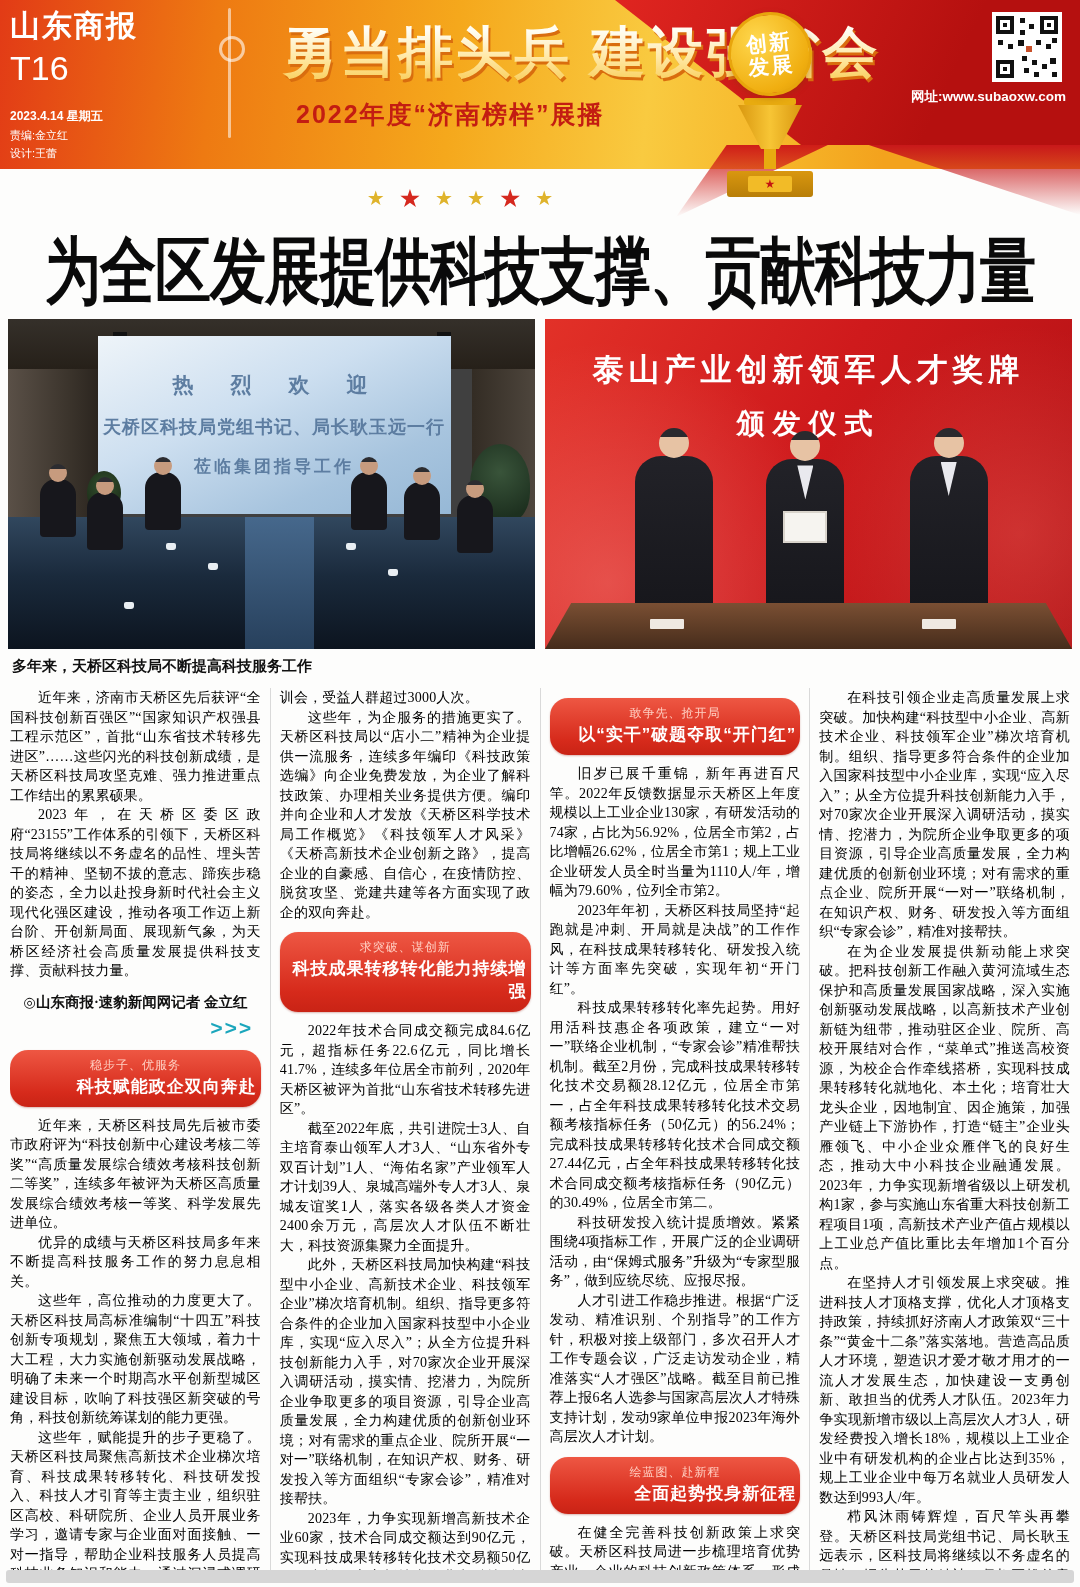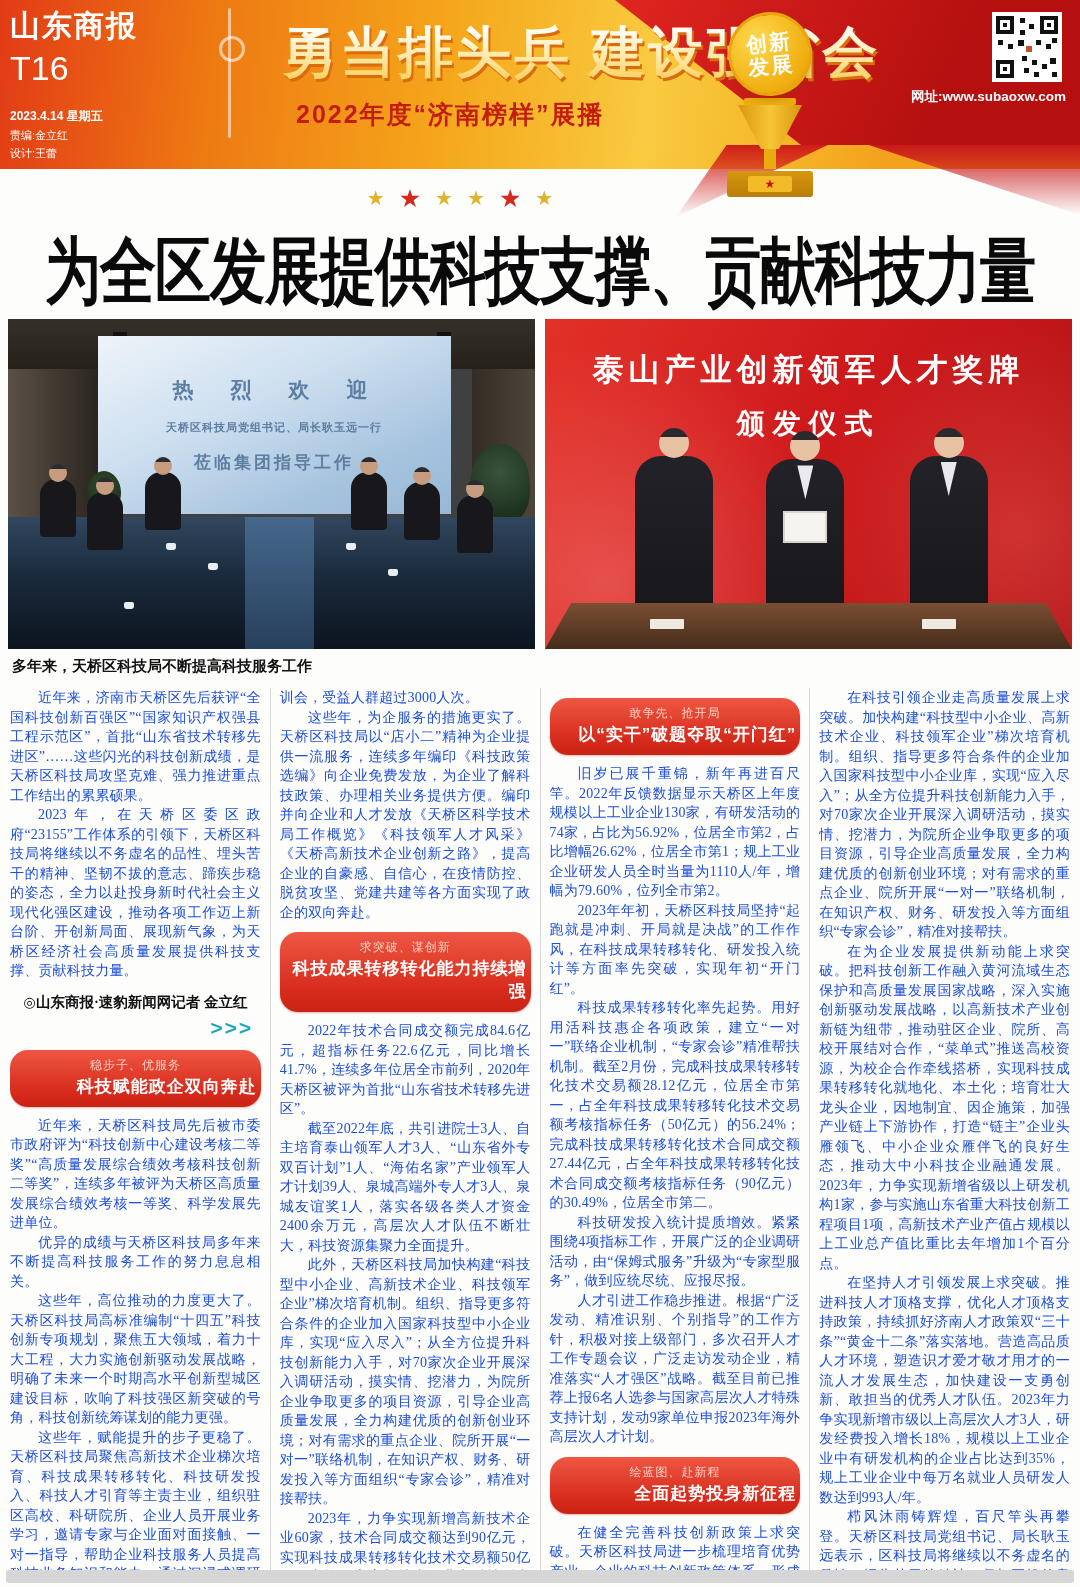--- a/index.html
+++ b/index.html
@@ -69,21 +69,21 @@
 
   
   .pl-ceiling { position:absolute; top:0; left:0; right:0; height:15%; background:linear-gradient(#35302a,#262019); }
   .pl-speaker { position:absolute; top:4%; width:14px; height:22px; background:#111; }
   .pl-wall-l { position:absolute; top:0; left:0; width:17%; height:70%; background:linear-gradient(90deg,#5a5047,#3a332b 70%,#2b251f); }
   .pl-wall-r { position:absolute; top:0; right:0; width:12%; height:70%; background:linear-gradient(270deg,#4e463d,#332c24); }
   .pl-screen { position:absolute; left:17%; top:5%; width:67%; height:54%;
     background:linear-gradient(155deg,#eef4f9 0%,#cddff0 40%,#a7c4de 75%,#96b8d6); 
     display:flex; flex-direction:column; align-items:center; justify-content:center; gap:16px; }
   .pl-screen .l1 { color:#5d7da1; font-weight:900; font-size:21px; letter-spacing:8px; }
-  .pl-screen .l2 { color:#5d7da1; font-weight:900; font-size:11px; letter-spacing:1px; }
+  .pl-screen .l2 { color:#5d7da1; font-weight:900; font-size:18px; letter-spacing:1px; }
   .pl-screen .l3 { color:#5d7da1; font-weight:900; font-size:17px; letter-spacing:3px; }
   .pl-plant { position:absolute; right:1%; top:38%; width:60px; height:80px; border-radius:50% 50% 40% 40%;
     background:radial-gradient(circle at 50% 35%,#39543a,#1d301f 75%); }
   .pl-plant2 { position:absolute; left:15%; top:46%; width:34px; height:44px; border-radius:50%;
     background:radial-gradient(circle at 50% 35%,#33502f,#1b2c18 75%); }
   .pl-table { position:absolute; bottom:0; left:0; right:0; height:40%;
     background:linear-gradient(180deg,#31475e 0%,#1a2a3c 45%,#0c141f 100%); }
   .pl-runner { position:absolute; bottom:0; left:45%; width:13%; height:40%;
     background:linear-gradient(180deg,#46688c,#27405c); }
   .person { position:absolute; width:36px; height:58px; background:#17171c; border-radius:16px 16px 4px 4px; }
@@ -112,21 +112,21 @@
   .caption { padding:8px 12px 6px; font-size:15px; font-weight:700; color:#111;
     font-family:"Liberation Sans","DejaVu Sans",sans-serif; }
 
   
   .article { display:flex; margin:6px 10px 0; height:885px; overflow:hidden; }
   .col { flex:1; padding:0 9px; }
   .col:first-child { padding-left:0; }
   .col:last-child { padding-right:0; }
   .col + .col { border-left:1px solid #d9d9d9; }
   .para { font-family:"Liberation Serif","DejaVu Serif",serif; font-size:14px; line-height:19.5px;
-    color:#1d4ed8; text-align:justify; text-indent:2em; letter-spacing:.2px; }
+    color:#000000; text-align:justify; text-indent:2em; letter-spacing:.2px; }
   .para.cont { text-indent:0; }
   .byline { font-family:"Liberation Serif","DejaVu Serif",serif; font-weight:700; font-size:14.5px; color:#111;
     text-align:center; margin:12px 0 4px; }
   .more { text-align:right; color:#1ba6bc; font-weight:900; font-style:italic; font-size:21px;
     letter-spacing:2px; padding-right:8px; margin:4px 0 2px; }
   .sec-header { background:linear-gradient(180deg,#ee5743 0%,#d62a1b 75%,#c92315 100%);
     border-radius:18px; text-align:center; padding:7px 4px 9px; margin:10px 0 9px; box-shadow:0 1px 2px rgba(140,20,10,.3); }
   .sec-l1 { color:#ffcfc2; font-size:12px; font-weight:400; letter-spacing:1px; }
   .sec-l2 { color:#ffffff; font-size:17px; font-weight:900; letter-spacing:1px; margin-top:1px;text-align:right; }
 

